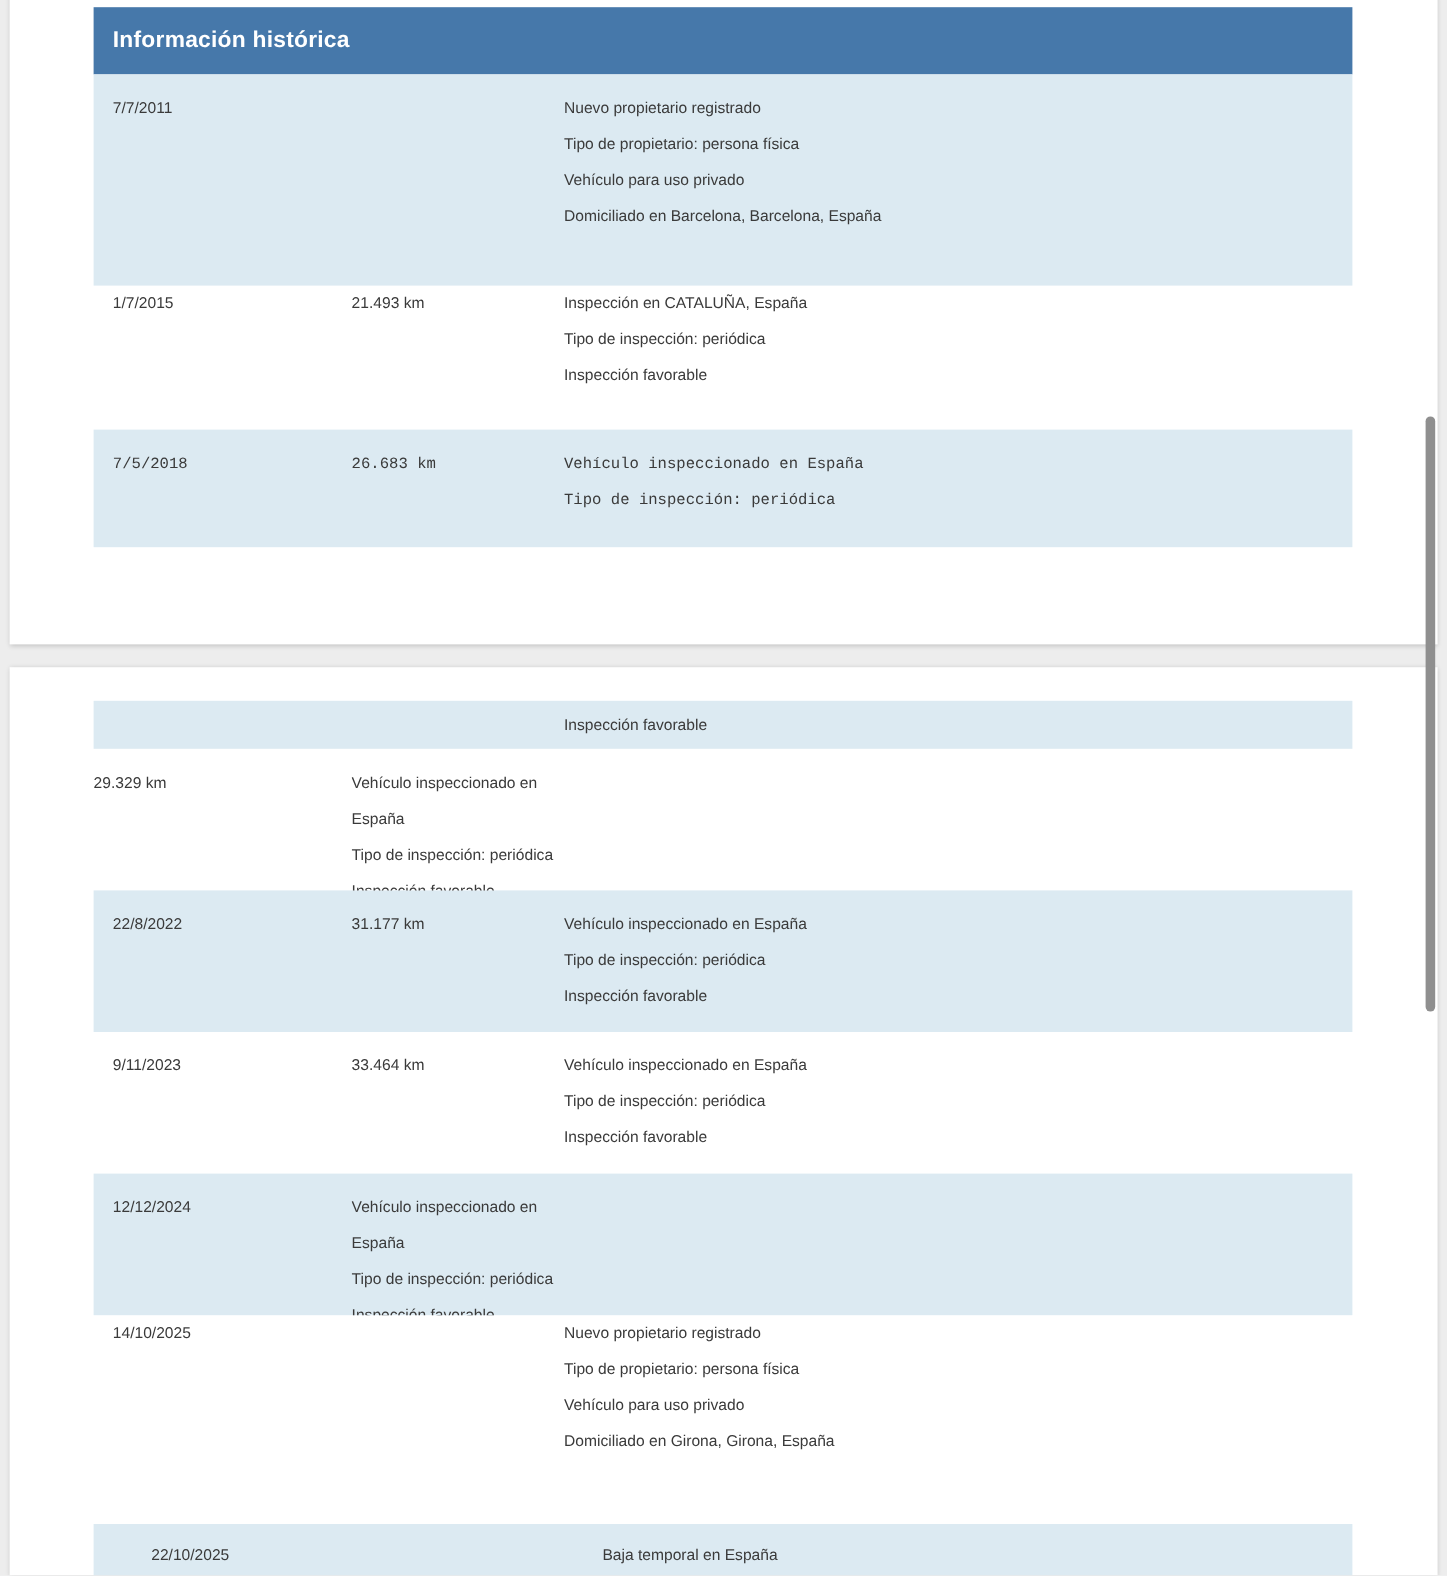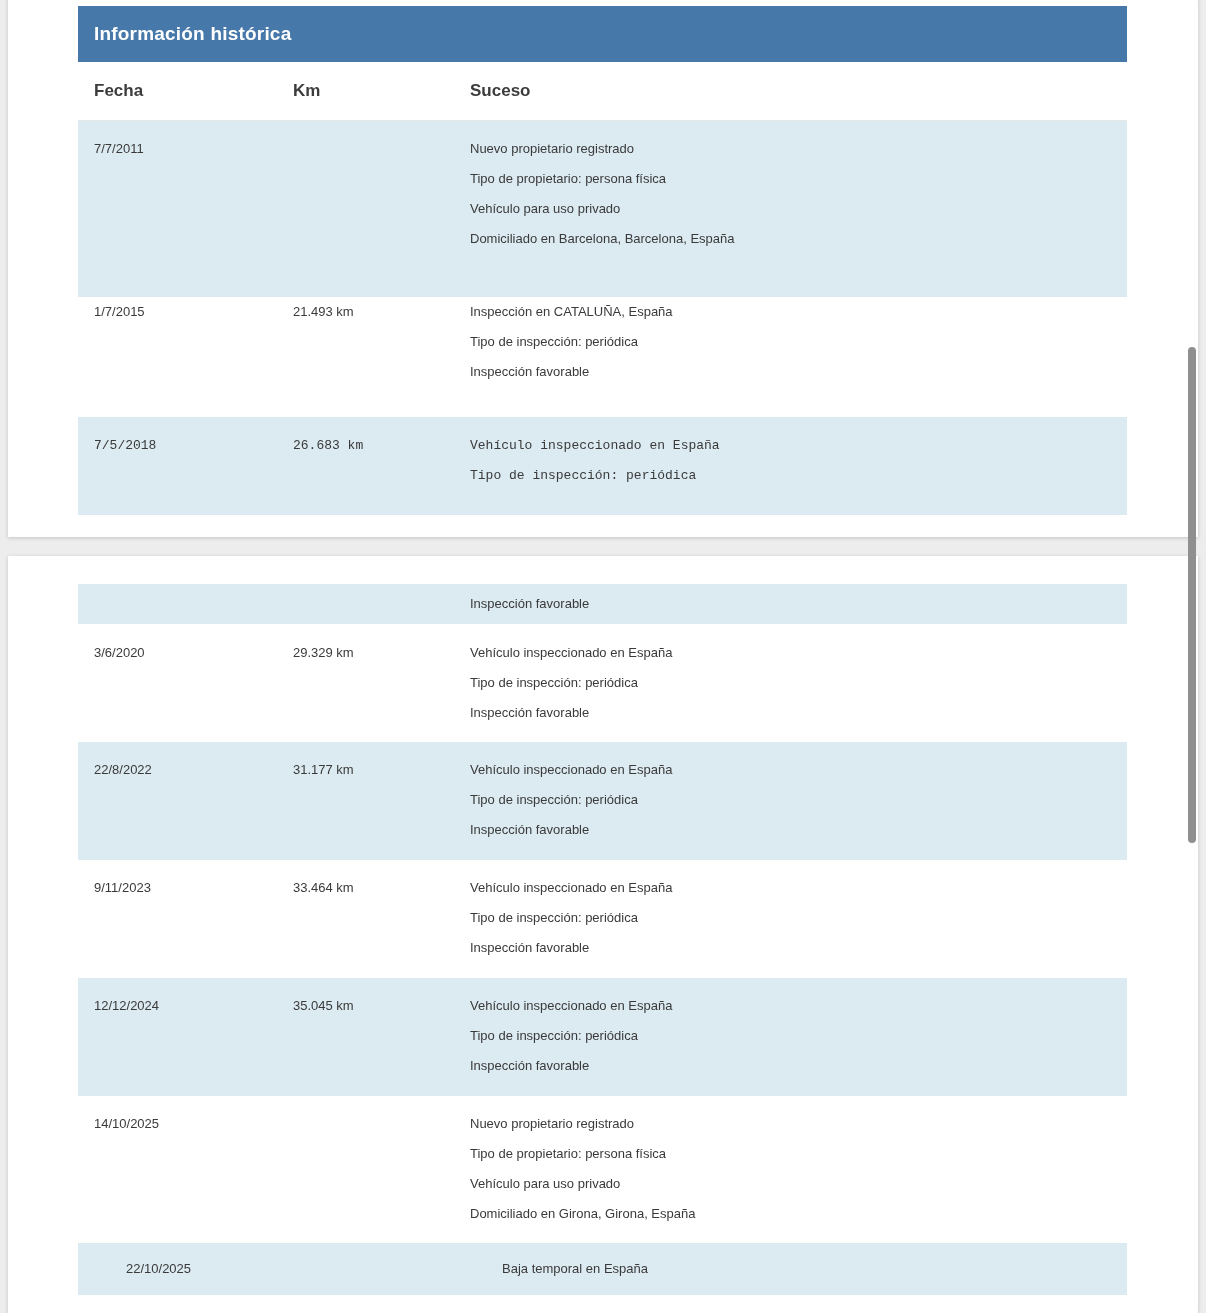--- a/index.html
+++ b/index.html
@@ -49,45 +49,40 @@
   .cell{overflow:hidden;}
   .cell.date{padding-left:16px;}
   .col-header-row .cell.date{padding-left:16px;}
   
   .r-h176{height:176px;padding-top:13px;}
   .r-h120{height:120px;}
   .r-h98 {height:98px; padding-top:14px;font-family:Liberation Mono, monospace;}
   .r-h40 {height:40px; padding-top:5px;}
   .r-h118{height:118px;padding-top:14px;}
   .r-h117{height:118px;padding-top:13px;}
-  .r-h147{height:147px;padding-top:13px;}
+  .r-h147{height:174px;}
   .r-h52 {height:52px; padding-top:11px;padding-left:32px;}
 
   .scrollbar-thumb{
     position:absolute;left:1188px;top:347px;width:8px;height:496px;
     background:var(--scrollbar-thumb);border-radius:4px;
   }
 </style>
 </head>
 <body>
 
 <div id="viewport">
 
   <div class="page-card" id="card-1">
     <div class="table-wrap">
 
       <div class="section-header">
         <span>Información histórica</span>
       </div>
 
-      <div class="col-header-row">
-        <div class="cell date">Fecha</div>
-        <div class="cell km">Km</div>
-        <div class="cell suceso">Suceso</div>
-      </div>
 
       <div class="row hl r-h176">
         <div class="cell date">7/7/2011</div>
         <div class="cell km"></div>
         <div class="cell suceso">
             <div>Nuevo propietario registrado</div>
             <div>Tipo de propietario: persona física</div>
             <div>Vehículo para uso privado</div>
             <div>Domiciliado en Barcelona, Barcelona, España</div>
           </div>
@@ -120,21 +115,20 @@
 
       <div class="row hl r-h40">
         <div class="cell date"></div>
         <div class="cell km"></div>
         <div class="cell suceso">
             <div>Inspección favorable</div>
           </div>
       </div>
 
       <div class="row r-h118">
-        <div class="cell date">3/6/2020</div>
         <div class="cell km">29.329 km</div>
         <div class="cell suceso">
             <div>Vehículo inspeccionado en España</div>
             <div>Tipo de inspección: periódica</div>
             <div>Inspección favorable</div>
           </div>
       </div>
 
       <div class="row hl r-h117">
         <div class="cell date">22/8/2022</div>
@@ -151,21 +145,20 @@
         <div class="cell km">33.464 km</div>
         <div class="cell suceso">
             <div>Vehículo inspeccionado en España</div>
             <div>Tipo de inspección: periódica</div>
             <div>Inspección favorable</div>
           </div>
       </div>
 
       <div class="row hl r-h117">
         <div class="cell date">12/12/2024</div>
-        <div class="cell km">35.045 km</div>
         <div class="cell suceso">
             <div>Vehículo inspeccionado en España</div>
             <div>Tipo de inspección: periódica</div>
             <div>Inspección favorable</div>
           </div>
       </div>
 
       <div class="row r-h147">
         <div class="cell date">14/10/2025</div>
         <div class="cell km"></div>

